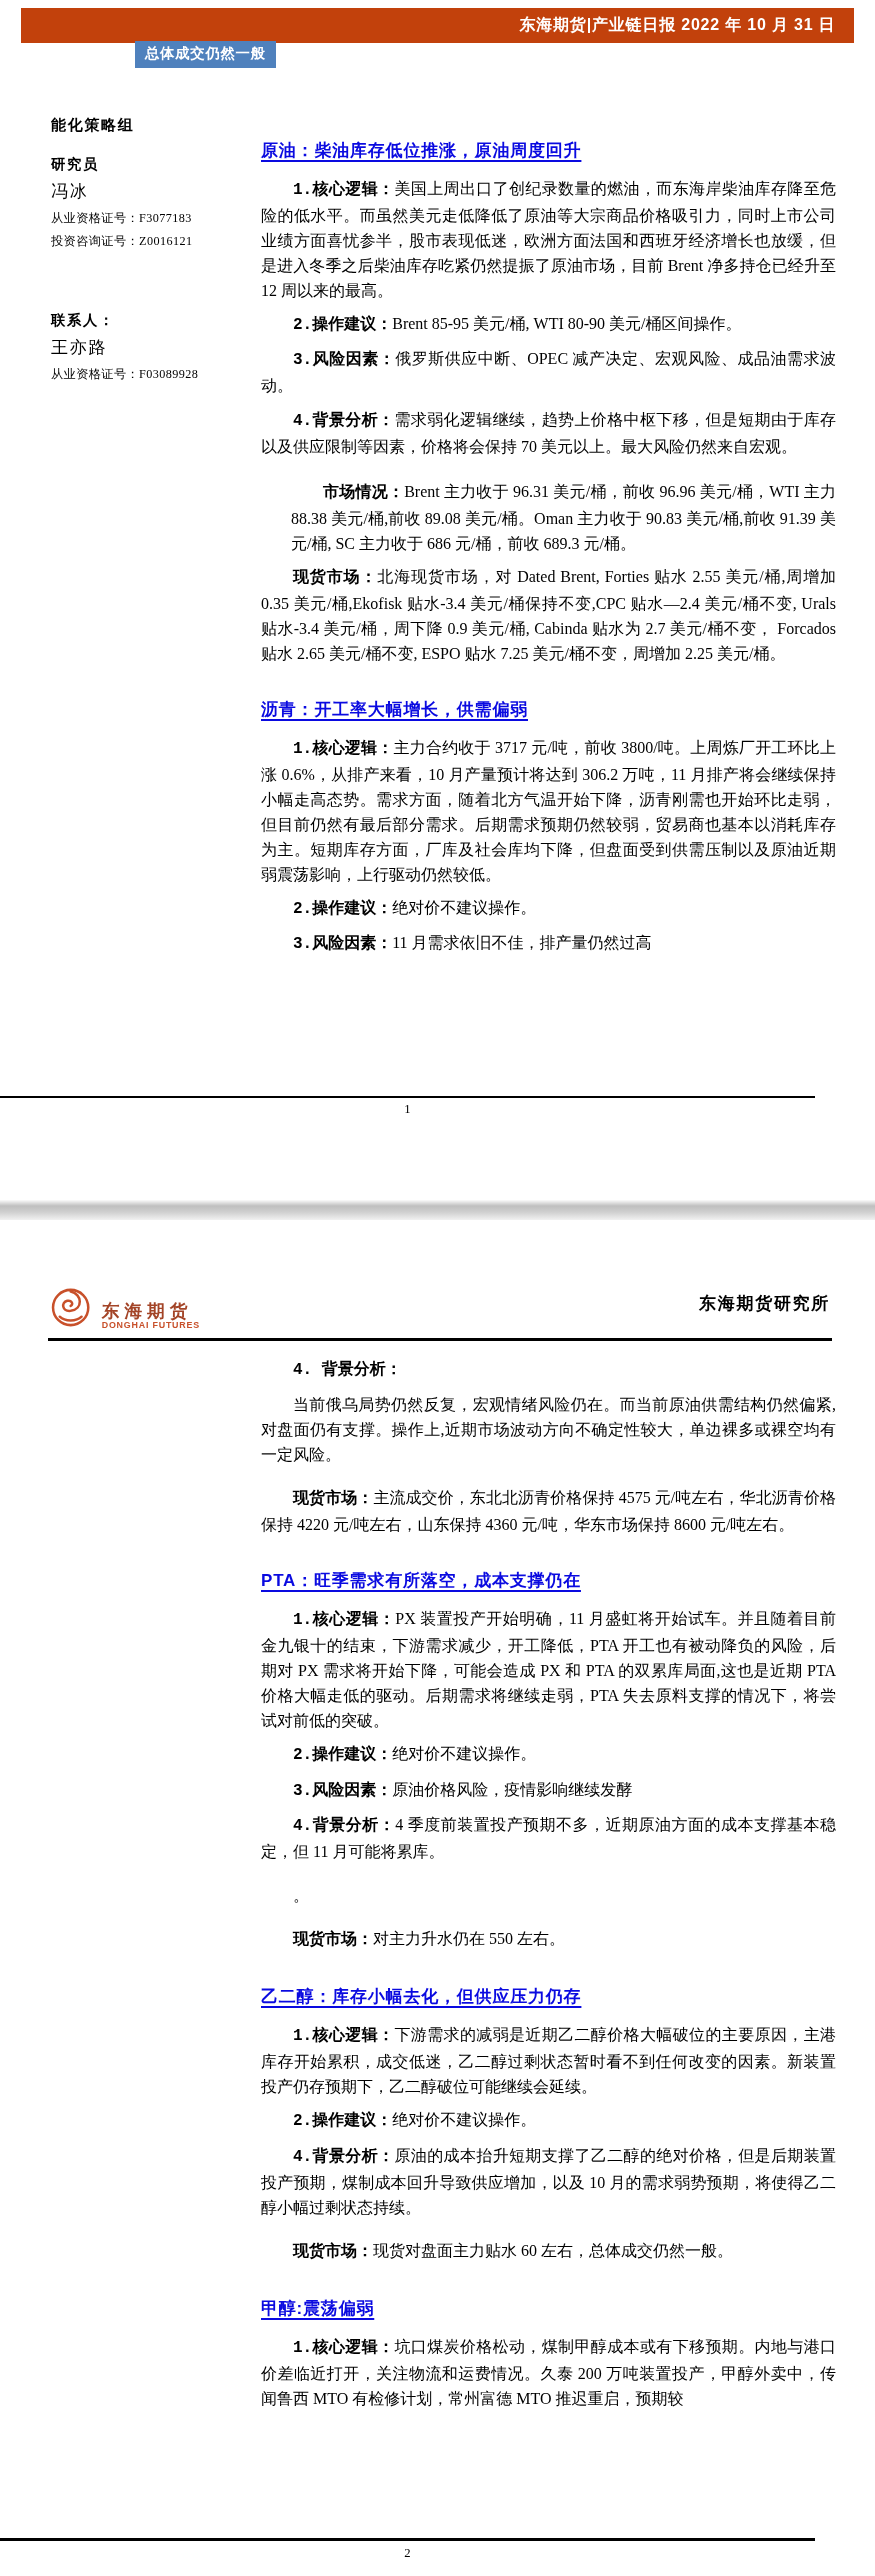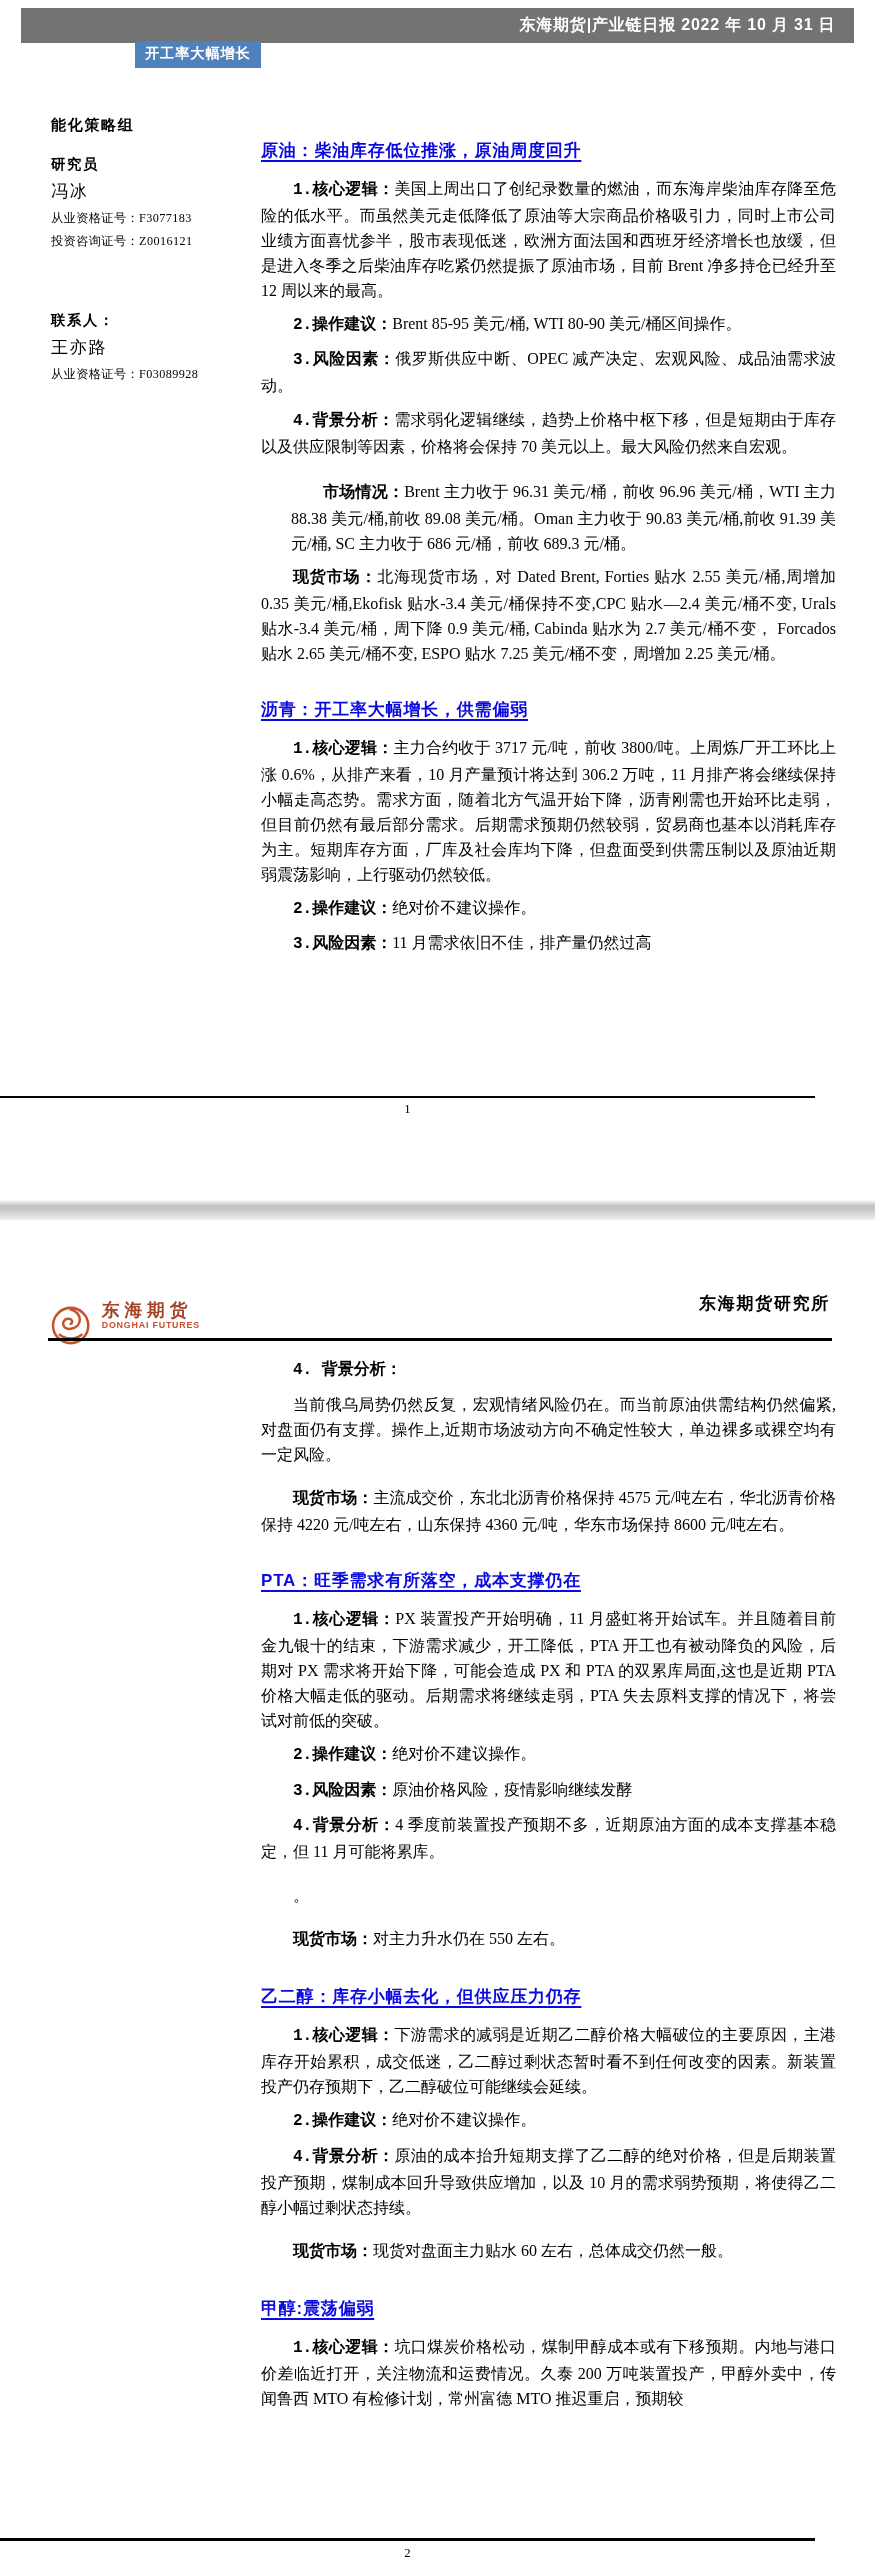--- a/index.html
+++ b/index.html
@@ -2,21 +2,21 @@
 <html style="font-size:13.5px"><head>
 <meta charset="utf-8">
 <style>
   html,body{margin:0;padding:0;background:#ffffff;}
   body{width:876px;font-family:"Liberation Serif","DejaVu Serif",serif;color:#000;}
   .page{position:relative;width:876px;background:#fff;overflow:hidden;}
   #page1{height:1200px;}
   #page2{height:1355px;}
   .separator{width:876px;height:20px;background:linear-gradient(180deg,#fbfbfb 0%,#bfbfbf 30%,#cfcfcf 60%,#f1f1f1 100%);}
   
-  .topbar{position:absolute;top:8.4px;left:21px;right:22px;height:35px;background:#737373;color:#fff;
+  .topbar{position:absolute;top:8.4px;left:21px;right:22px;height:35px;background:#c2410c;color:#fff;
           display:flex;align-items:center;justify-content:flex-end;padding-right:18.6px;box-sizing:border-box;
           font-family:"Liberation Sans","DejaVu Sans",sans-serif;font-weight:bold;font-size:16px;letter-spacing:0.8px;}
   .badge{position:absolute;top:41px;left:135px;background:#4f81bd;color:#fff;font-weight:bold;font-size:14.3px;
          padding:3.4px 10px 5px 10px;font-family:"Liberation Sans","DejaVu Sans",sans-serif;letter-spacing:0.8px;}
   
   .sidebar{position:absolute;top:116px;left:51px;width:207px;}
   .sb-team{font-size:15px;font-weight:bold;font-family:"Liberation Sans","DejaVu Sans",sans-serif;letter-spacing:1.7px;}
   .sb-role{font-size:14.3px;font-weight:bold;font-family:"Liberation Sans","DejaVu Sans",sans-serif;margin-top:20px;letter-spacing:1.7px;}
   .sb-name{font-size:17px;font-weight:normal;font-family:"Liberation Sans","DejaVu Sans",sans-serif;margin-top:6px;letter-spacing:1.7px;}
   .sb-cert{font-size:12.2px;margin-top:6.7px;letter-spacing:0.4px;}
@@ -31,38 +31,38 @@
   .para{font-size:16px;line-height:25px;margin:3.4px 0 8.4px 0;text-indent:2em;text-align:justify;}
   .lead{font-weight:bold;font-family:Liberation Mono, monospace;}
   .mkt{margin-left:30px;margin-top:20px;}
   .gap-top{margin-top:18.6px;}
   .big-gap{margin-top:54px;}
   
   .footline{position:absolute;left:0;width:815px;border-top:2.5px solid #000;}
   .footline.thick{border-top-width:3.4px;}
   .pageno{position:absolute;left:0;width:815px;text-align:center;font-size:12.7px;font-family:"Liberation Serif",serif;}
   
-  .logo{position:absolute;top:81px;left:48px;display:flex;align-items:flex-start;}
+  .logo{position:absolute;top:63px;left:48px;display:flex;align-items:flex-end;}
   .logo-text{margin-left:6.7px;}
   .logo-cn{color:#a34427;font-size:17.7px;font-weight:bold;font-family:"Liberation Sans","DejaVu Sans",sans-serif;letter-spacing:5px;line-height:18.6px;}
   .logo-en{color:#c8502a;font-size:8.9px;font-weight:bold;font-family:"Liberation Sans","DejaVu Sans",sans-serif;letter-spacing:0.8px;line-height:11.8px;}
   .org{position:absolute;top:72px;right:46px;font-size:17px;font-weight:bold;
        font-family:"Liberation Sans","DejaVu Sans",sans-serif;letter-spacing:1.7px;}
   .rule{position:absolute;top:118px;left:48px;right:44px;border-top:3.4px solid #000;}
 </style>
 </head>
 <body>
 
 <div class="page" id="page1">
 
   <div class="topbar">
     <span>东海期货|产业链日报 2022 年 10 月 31 日</span>
   </div>
 
-  <div class="badge">开工率大幅增长</div>
+  <div class="badge">总体成交仍然一般</div>
 
   <div class="sidebar">
     <div class="sb-team">能化策略组</div>
     <div class="sb-role">研究员</div>
     <div class="sb-name">冯冰</div>
     <div class="sb-cert">从业资格证号：F3077183</div>
     <div class="sb-cert">投资咨询证号：Z0016121</div>
     <div class="sb-contact">联系人：</div>
     <div class="sb-name">王亦路</div>
     <div class="sb-cert">从业资格证号：F03089928</div>

